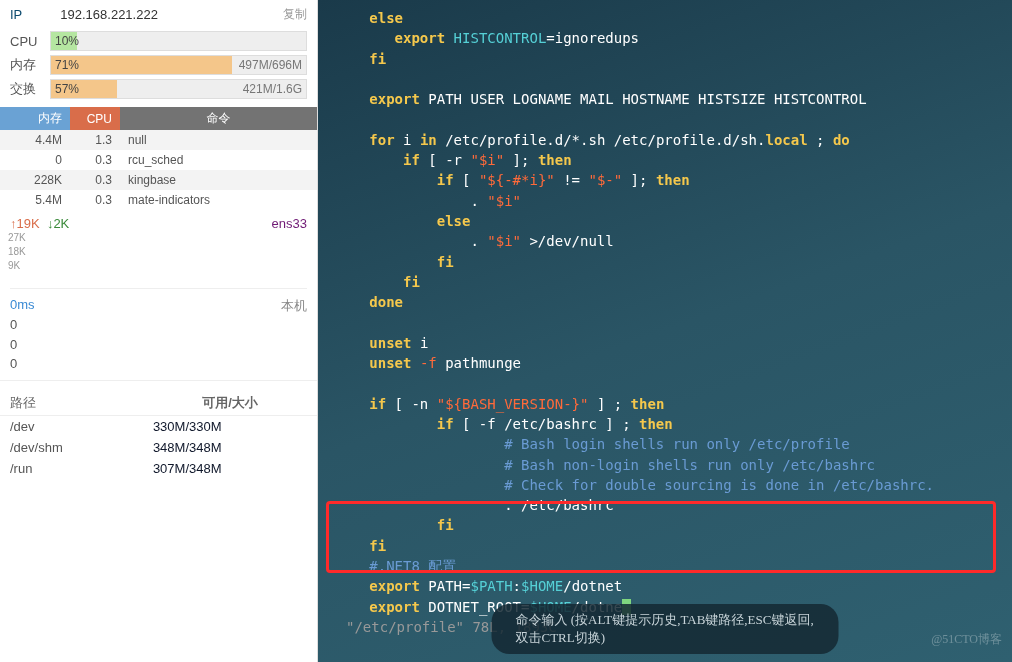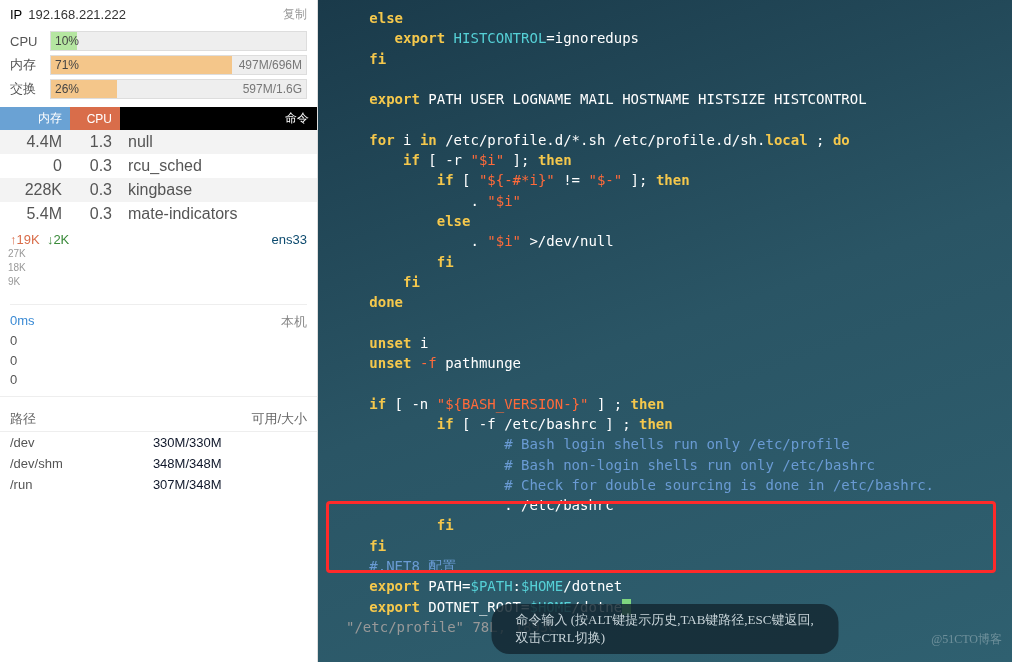--- a/index.html
+++ b/index.html
@@ -1,53 +1,53 @@
 <!DOCTYPE html>
 <html><head>
 <meta charset="utf-8">
 <style>
 * { margin: 0; padding: 0; box-sizing: border-box; }
 body { font-family: "Microsoft YaHei", Arial, sans-serif; font-size: 13px; background: #fff; display: flex; width: 1012px; height: 662px; overflow: hidden; }
 .sidebar { width: 318px; background: #fff; border-right: 1px solid #ddd; display: flex; flex-direction: column; }
 .ip-row { display: flex; justify-content: space-between; align-items: center; padding: 6px 10px; }
-.ip-label { color: #000000; margin-right: 6px; }
-.ip-value { flex: 1; color: #333; }
+.ip-label { color: #0c4a6e; margin-right: 6px; }
+.ip-value { flex: 1; color: #333; margin-left: 32px; }
 .copy-link { color: #999; font-size: 12px; cursor: pointer; }
 .sysinfo-btn { margin: 4px 8px 8px 8px; padding: 4px; border: 1px solid #ccc; text-align: center; background: #f8f8f8; cursor: pointer; }
 .status-block { padding: 2px 10px 8px 10px; color: #555; line-height: 1.6; }
 .meter-row { display: flex; align-items: center; padding: 2px 10px; gap: 6px; }
 .meter-label { width: 34px; color: #555; }
 .meter-bar { flex: 1; height: 20px; background: #eee; position: relative; border: 1px solid #ddd; }
 .meter-fill { position: absolute; left: 0; top: 0; bottom: 0; }
 .cpu-fill { background: #b5e6a1; }
 .mem-fill { background: #f4c68a; }
 .swap-fill { background: #f4c68a; }
 .meter-text-left { position: absolute; left: 4px; top: 2px; font-size: 12px; color: #444; }
 .meter-text-right { position: absolute; right: 4px; top: 2px; font-size: 12px; color: #777; }
 .proc-table { width: 100%; border-collapse: collapse; margin-top: 6px; }
-.proc-table th { background: #000000; color: #fff; font-weight: normal; text-align: right; padding: 3px 8px; font-size: 12px; }
+.proc-table th { background: #737373; color: #fff; font-weight: normal; text-align: center; padding: 3px 8px; font-size: 12px; }
 .proc-table th.mem-h { background: #6aa2d4; }
 .proc-table th.cpu-h { background: #d96d4a; }
-.proc-table td { padding: 3px 8px; color: #555; font-size: 16px; }
+.proc-table td { padding: 3px 8px; color: #555; font-size: 12px; }
 .proc-table tr:nth-child(even) td { background: #f3f3f3; }
 .proc-table td.num { text-align: right; }
 .net-row { display: flex; justify-content: space-between; padding: 6px 10px 2px 10px; color: #555; }
 .net-up { color: #d96d4a; text-align: right; }
 .net-down { color: #3a8a3a; }
-.net-if { color: #0c4a6e; }
+.net-if { color: #701a75; }
 .chart { height: 56px; margin: 0 10px 4px 10px; position: relative; display: flex; align-items: flex-end; gap: 1px; border-bottom: 1px solid #eee; }
 .chart .bar { width: 3px; background: #f4c68a; }
 .chart-y { position: absolute; left: -2px; top: -2px; font-size: 10px; color: #999; line-height: 14px; }
 .ping-row { display: flex; justify-content: space-between; padding: 4px 10px 0 10px; }
 .ping-val { color: #3a8ad4; }
 .ping-host { color: #888; }
 .ping-lines { padding: 0 10px 6px 10px; color: #555; line-height: 1.5; border-bottom: 1px solid #eee; }
 .disk-table { width: 100%; border-collapse: collapse; margin-top: 10px; }
 .disk-table th { font-weight: normal; color: #666; padding: 3px 10px; text-align: left; border-bottom: 1px solid #eee; }
-.disk-table th.r { text-align: right; }
+.disk-table th.r { text-align: center; font-weight: bold; }
 .disk-table td { padding: 3px 10px; color: #555; }
 .disk-table td.r { color: #0f172a; }
 .terminal { flex: 1; background: linear-gradient(160deg, #1a3a4a 0%, #2a5565 50%, #2f6070 100%); position: relative; font-family: "Consolas", monospace; font-size: 14px; padding: 8px 26px; color: #fff; overflow: hidden; }
 .terminal pre { font-family: inherit; line-height: 1.45; white-space: pre; }
 .kw { color: #f5c84c; font-weight: bold; }
 .var { color: #55d0d6; }
 .str { color: #ff6a3a; }
 .cmt { color: #6a9bd4; }
 .highlight-box { position: absolute; border: 3px solid #ff2a2a; border-radius: 4px; pointer-events: none; }
 .cursor { display: inline-block; width: 9px; height: 16px; background: #7fd67f; vertical-align: text-bottom; }
@@ -77,22 +77,22 @@
     <div class="meter-bar">
       <div class="meter-fill mem-fill" style="width:71%"></div>
       <div class="meter-text-left">71%</div>
       <div class="meter-text-right">497M/696M</div>
     </div>
   </div>
   <div class="meter-row">
     <div class="meter-label">交换</div>
     <div class="meter-bar">
       <div class="meter-fill swap-fill" style="width:26%"></div>
-      <div class="meter-text-left">26%</div>
-      <div class="meter-text-right">597M/1.6G</div>
+      <div class="meter-text-left">57%</div>
+      <div class="meter-text-right">421M/1.6G</div>
     </div>
   </div>
 
   <table class="proc-table">
     <tbody>
         <tr>
       <th class="mem-h" style="text-align:right;width:70px">内存</th>
       <th class="cpu-h" style="text-align:right;width:50px">CPU</th>
       <th>命令</th>
     </tr>

